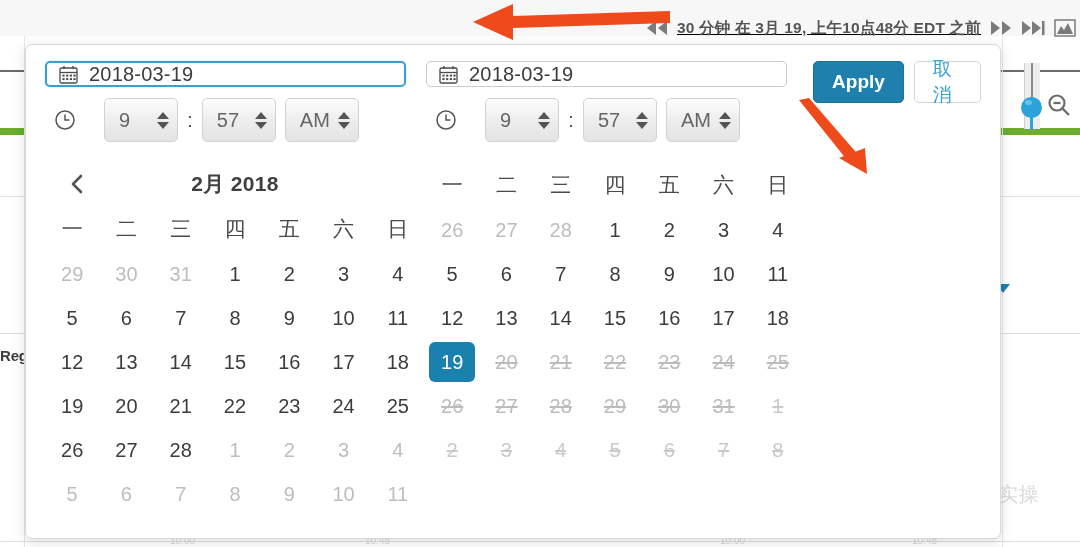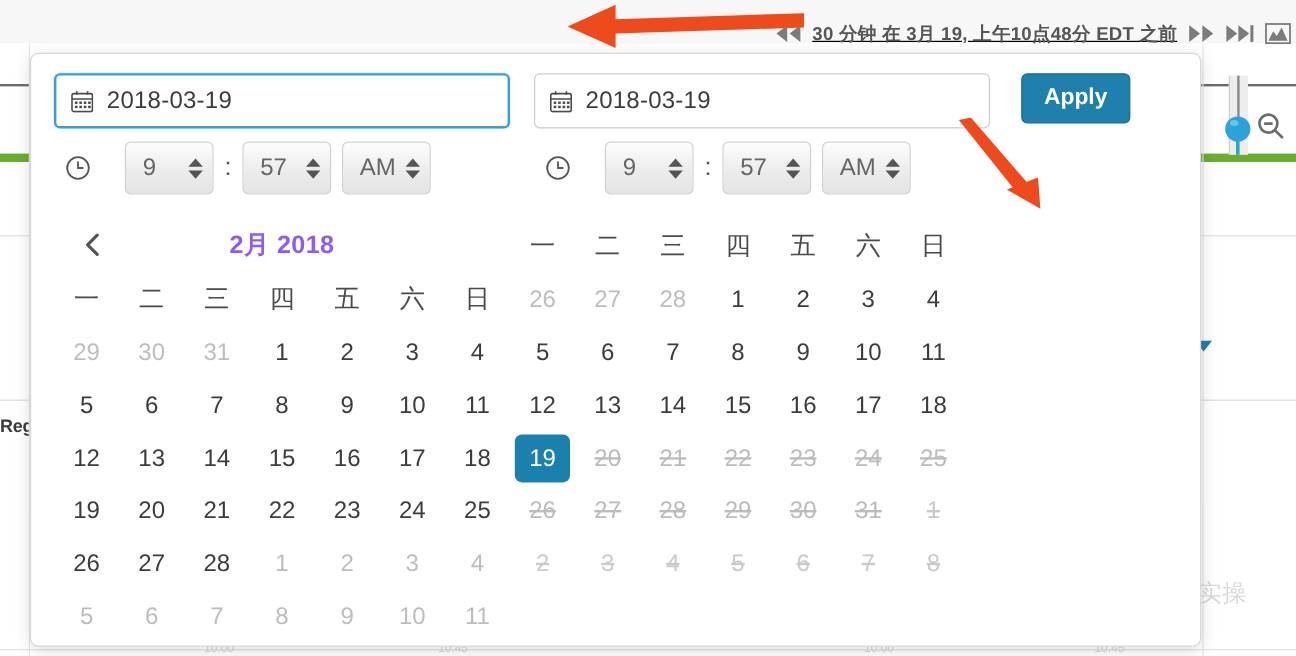--- a/index.html
+++ b/index.html
@@ -140,21 +140,21 @@
     box-shadow:0 3px 14px rgba(0,0,0,0.13);
     padding:16px 19px 0 19px;
   }
   .picker-row {
     display:flex; align-items:flex-start; gap:12px;
   }
   .half { width:380px; }
 
   .date-field {
     display:flex; align-items:center;
-    height:46px;
+    height:26px;
     border:1px solid #ccc;
     border-radius:5px;
     padding:0 12px;
     gap:11px;
     background:#fff;
   }
   .date-field.focused {
     border:2px solid #3aa0cf;
     box-shadow:0 0 0 1px rgba(58,160,207,0.12);
   }
@@ -207,21 +207,21 @@
   .btn-apply { background:#1f7fad; border:1px solid #1b6f98; color:#fff; }
   .btn-cancel { background:#fff; border:1px solid #d5d5d5; color:#3aa0cf; font-weight:normal; }
 
   
   .cals { display:flex; margin-top:20px; }
   .cal { width:380px; }
   .cal-head {
     position:relative;
     height:44px; display:flex; align-items:center; justify-content:center;
   }
-  .cal-title { font-size:21px; font-weight:bold; color:#8b5cf6; letter-spacing:0.3px; }
+  .cal-title { font-size:21px; font-weight:bold; color:#404040; letter-spacing:0.3px; }
   .nav-prev {
     position:absolute; left:22px; top:50%; transform:translateY(-50%);
     width:22px;height:22px;color:#555;cursor:pointer;
   }
   .cal-grid {
     display:grid; grid-template-columns:repeat(7,1fr);
   }
   .dow {
     height:46px; display:flex; align-items:center; justify-content:center;
     font-size:21px; color:#4a4a4a; font-weight:500;
@@ -433,20 +433,21 @@
                 <i class="spin-up"></i>
                   <i class="spin-dn"></i>
               </span>
             </div>
           </div>
         </div>
       </div>
 
       <div class="btn-group">
         <div class="btn btn-apply">Apply</div>
+        <div class="btn btn-cancel">取消</div>
       </div>
     </div>
 
     <div class="cals">
         <div class="cal">
           <div class="cal-head">
             <span class="nav-prev"><svg width="22" height="22" viewBox="0 0 22 22" fill="none" stroke="currentColor" stroke-width="2.6" stroke-linecap="round" stroke-linejoin="round">
                 <polyline points="14,3 6,11 14,19"></polyline>
               </svg></span>
             <span class="cal-title">2月 2018</span>

